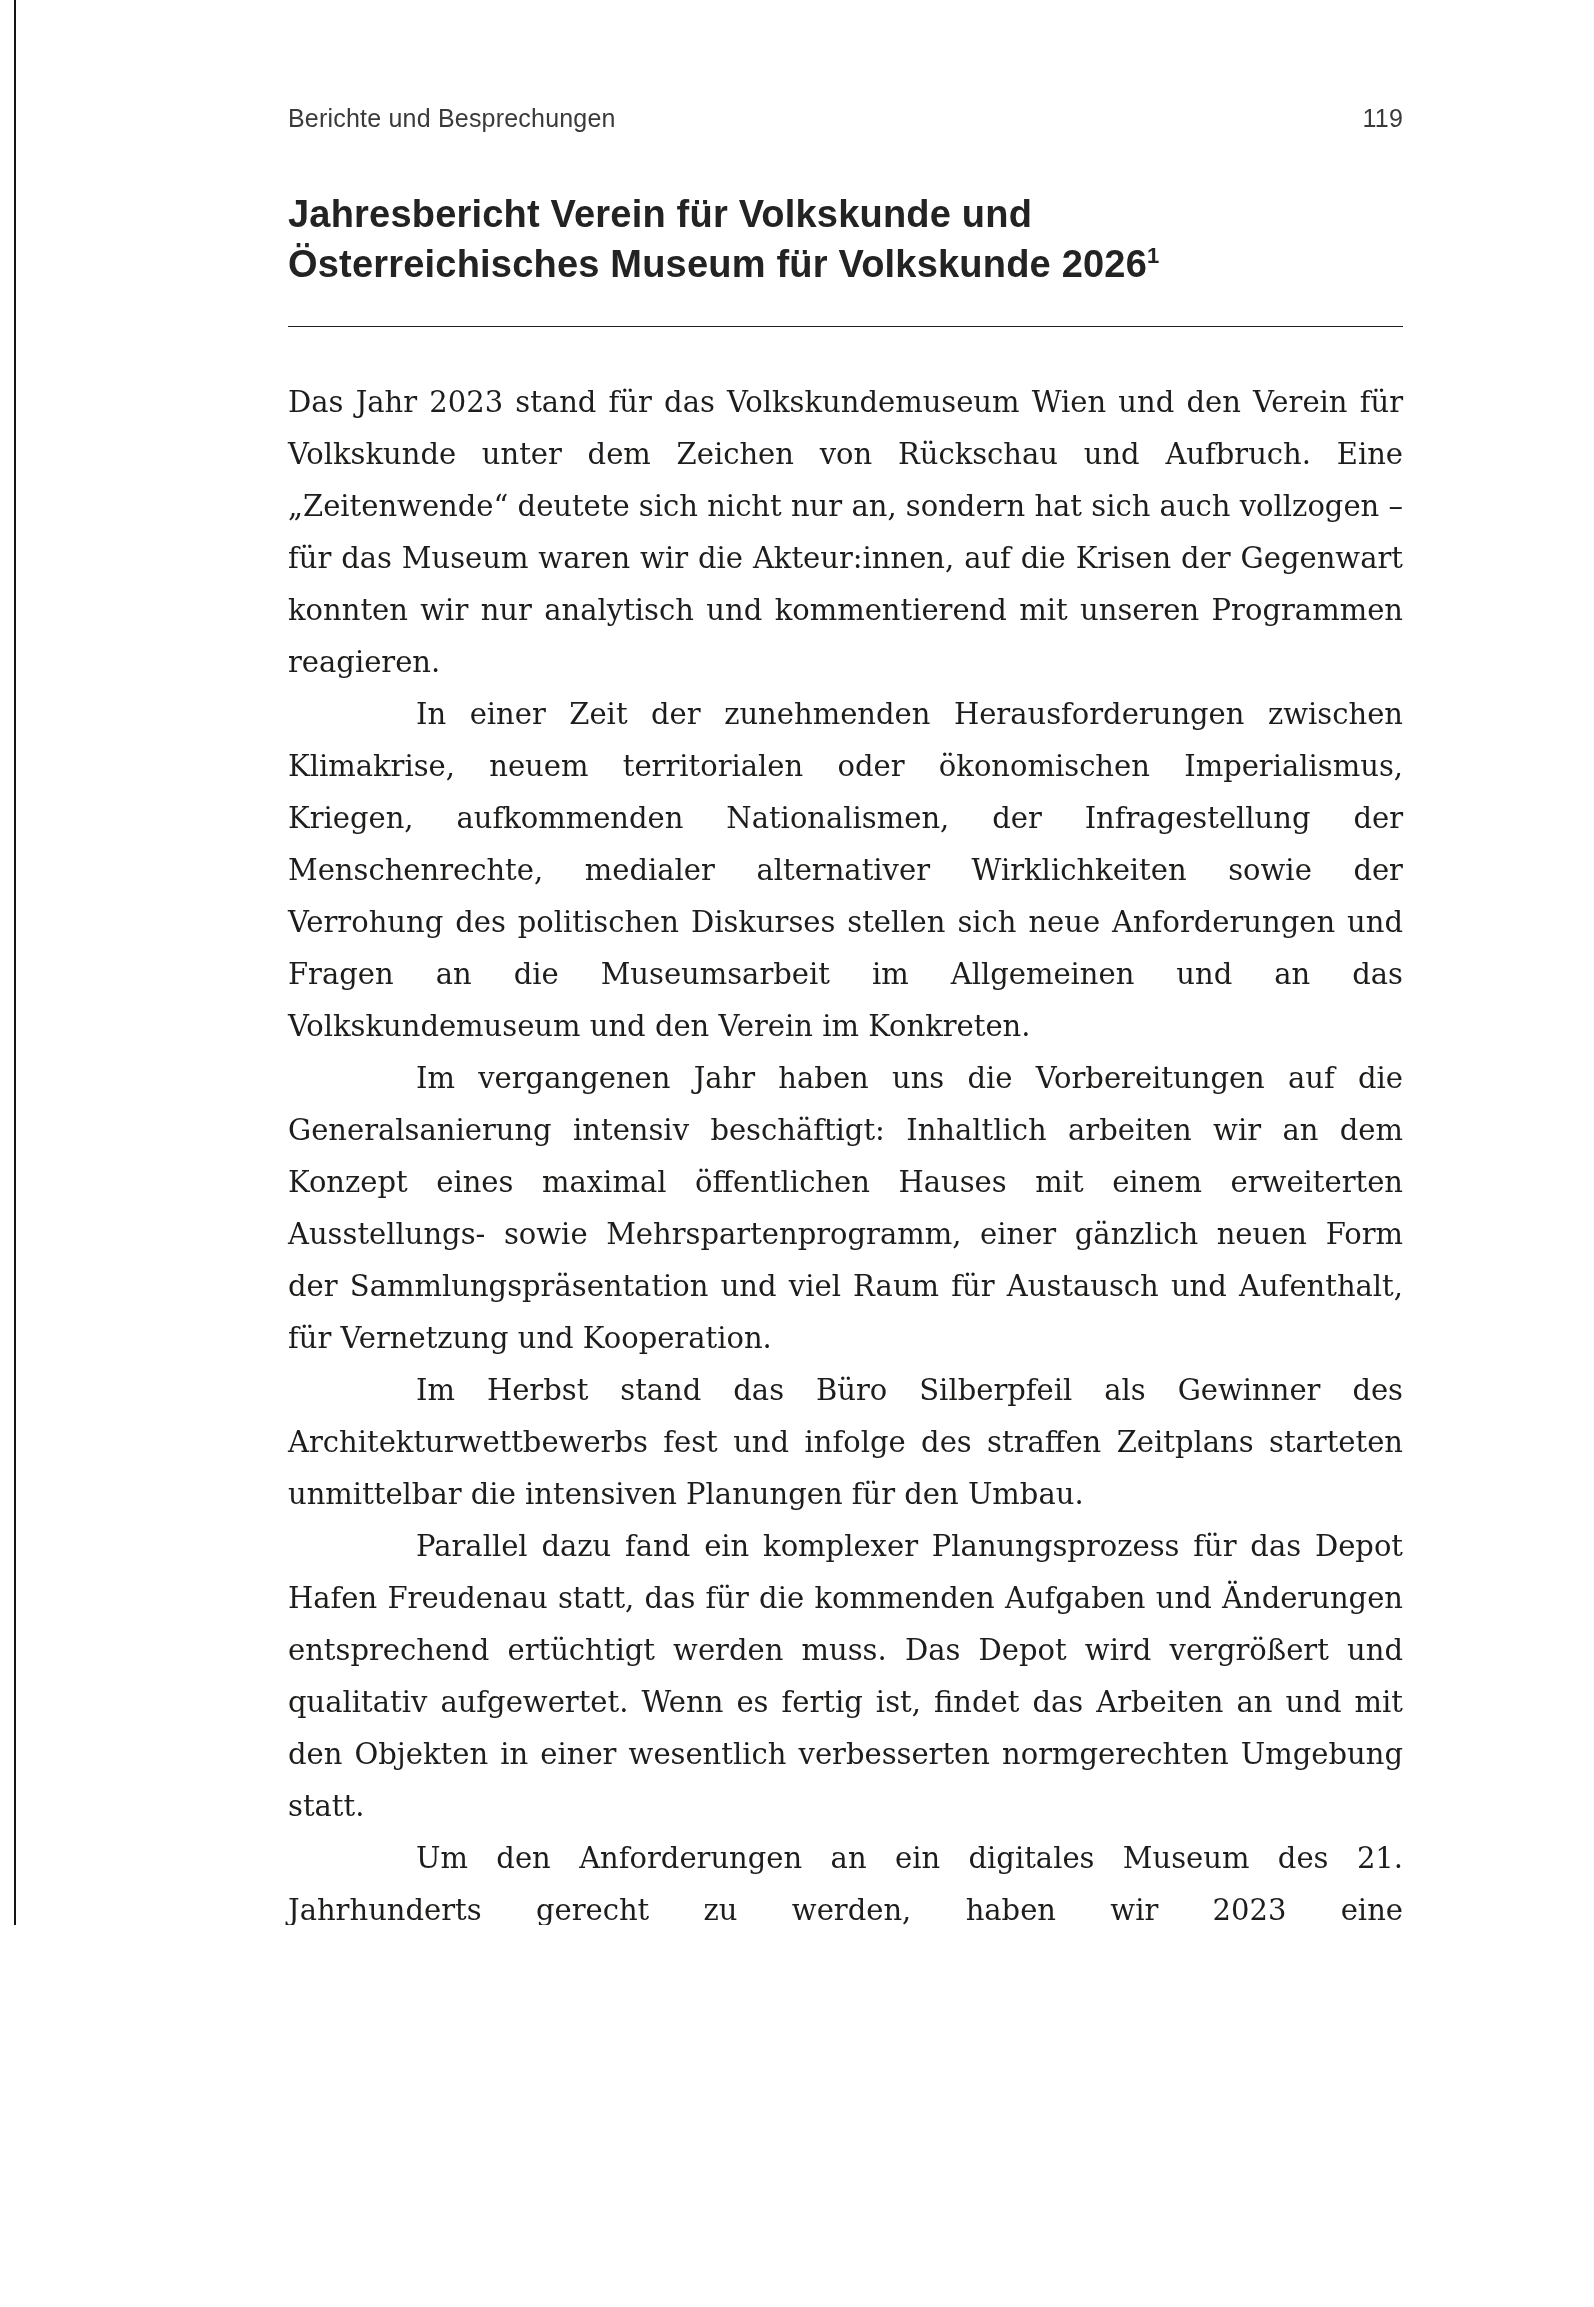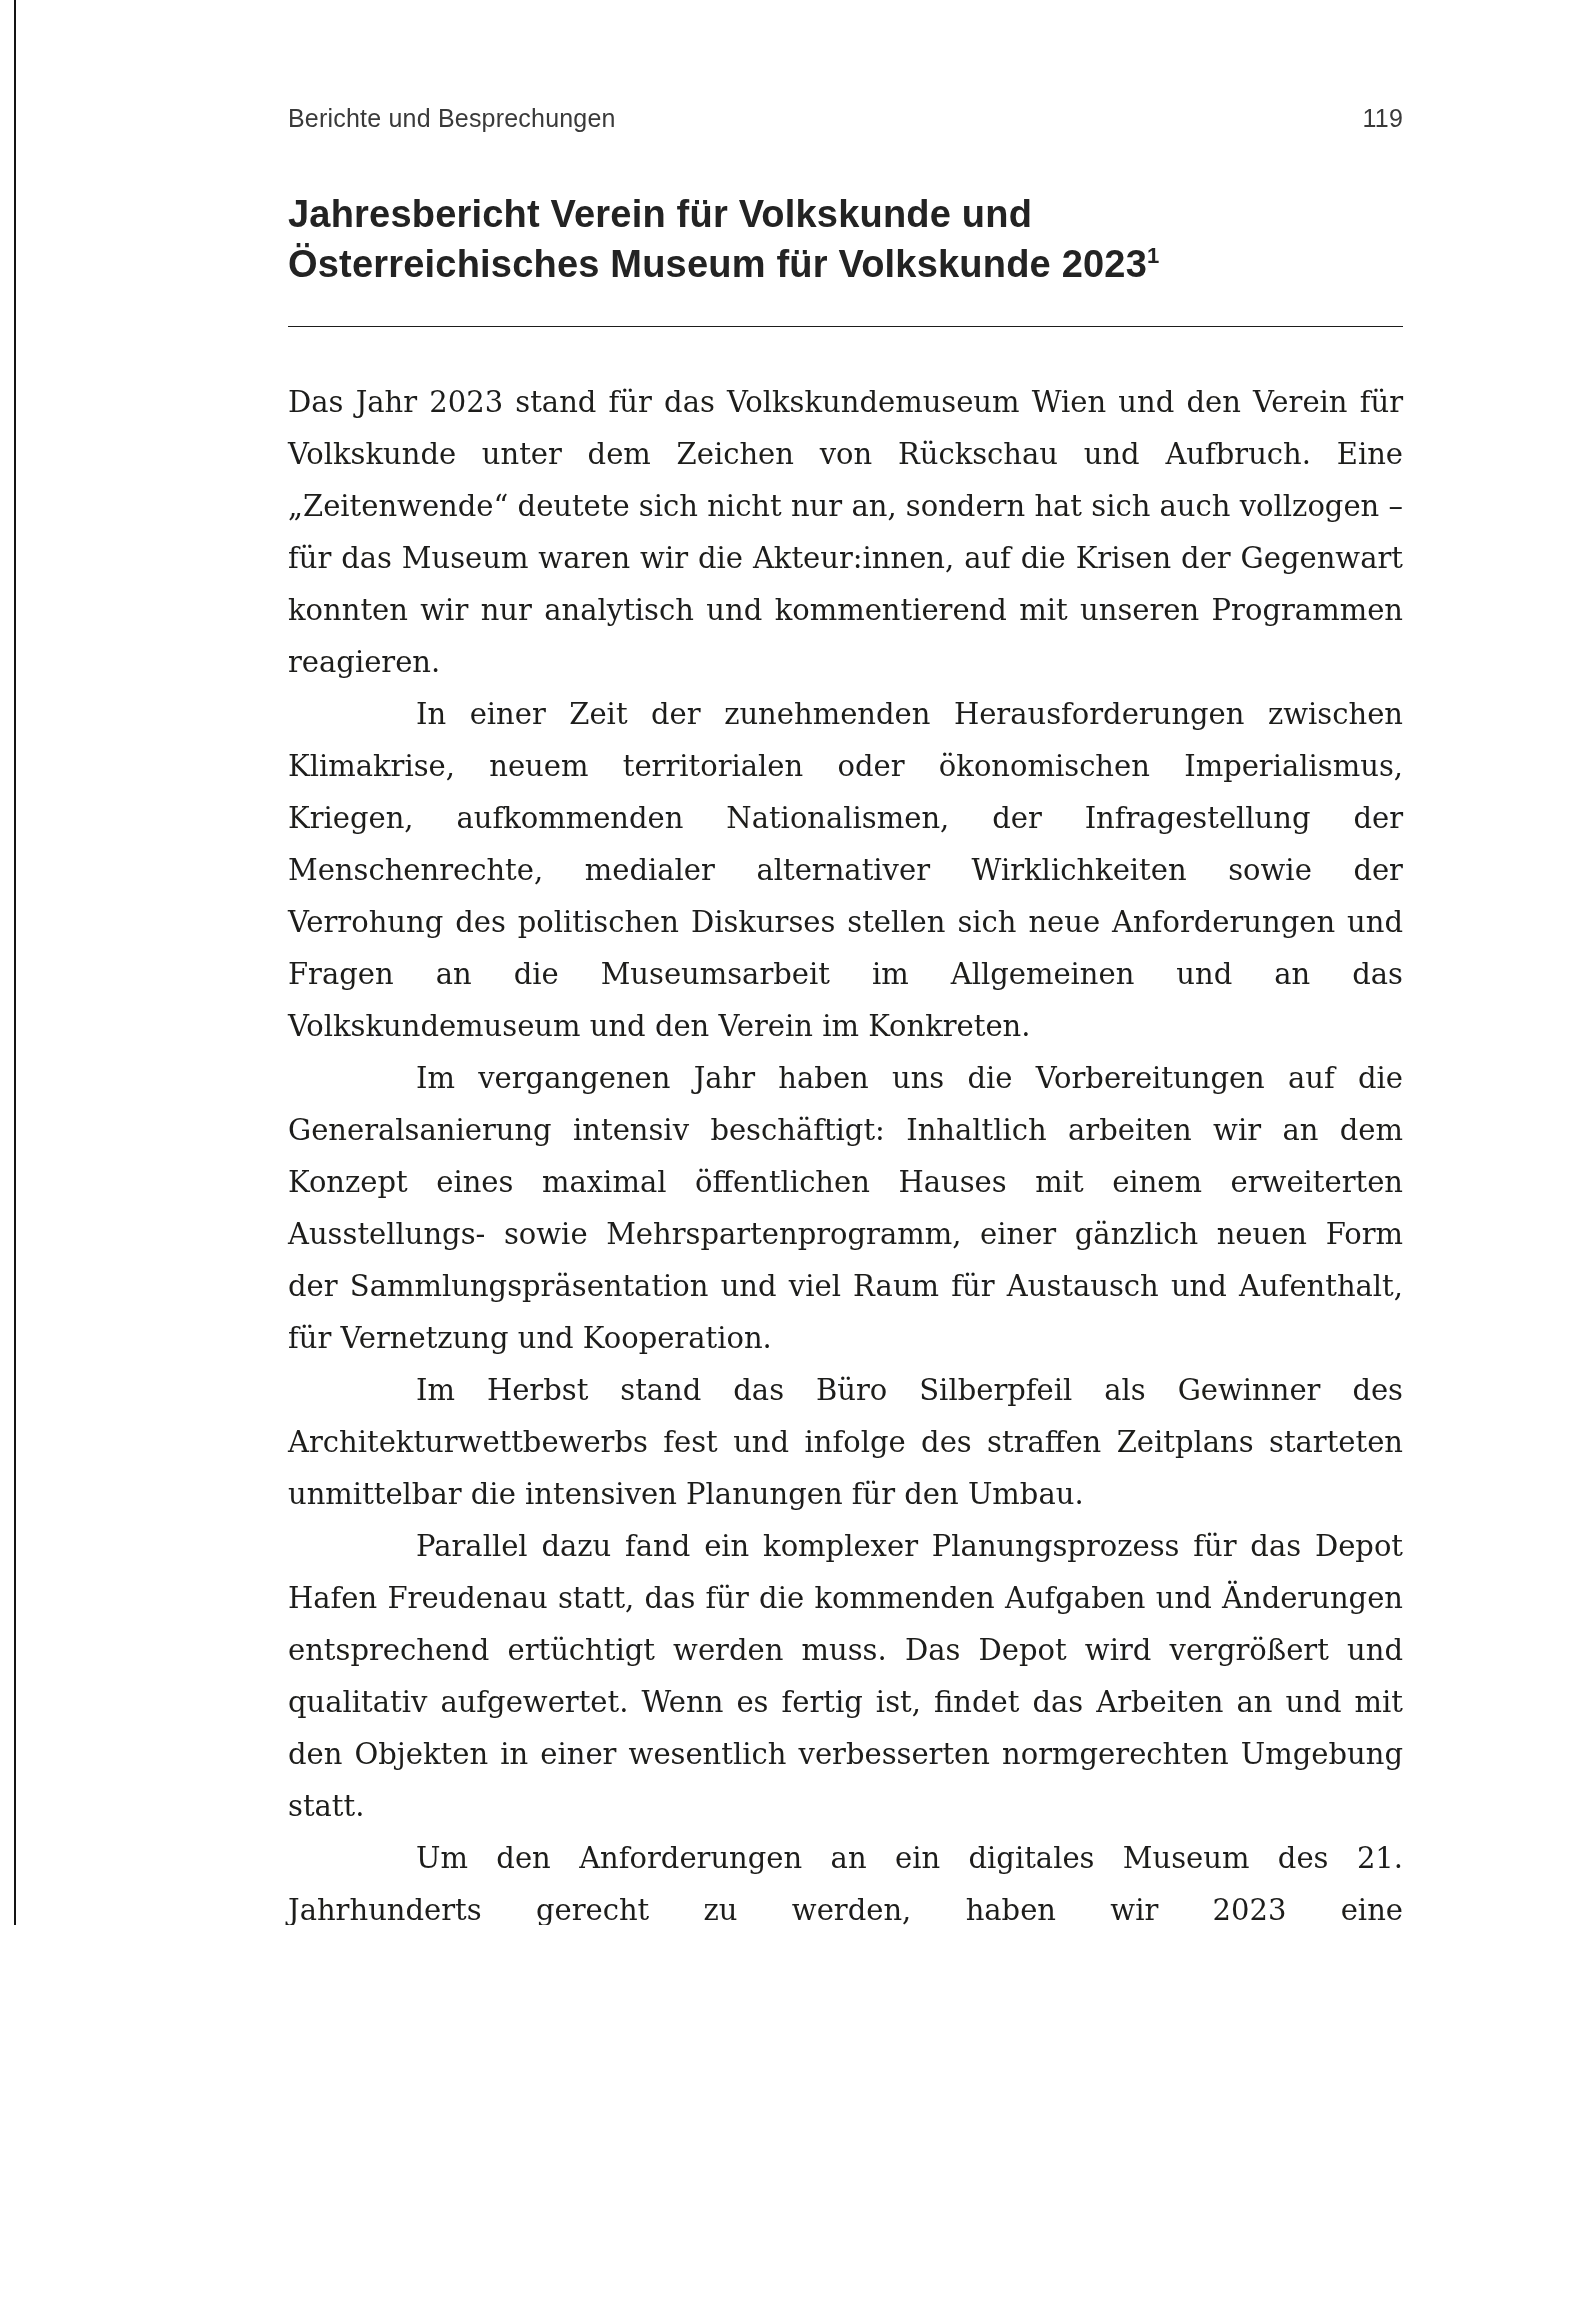--- a/index.html
+++ b/index.html
@@ -99,21 +99,21 @@
 
   <div class="content">
 
     <header class="running-header">
       <span>Berichte und Besprechungen</span>
       <span>119</span>
     </header>
 
     <h1 class="title">
       <span>Jahresbericht Verein für Volkskunde und</span><br>
-      <span>Österreichisches Museum für Volkskunde 2023</span><sup>1</sup>
+      <span>Österreichisches Museum für Volkskunde 2026</span><sup>1</sup>
     </h1>
 
     <hr class="rule">
 
     <main class="body-text">
       <p class="para">Das Jahr 2023 stand für das Volkskundemuseum Wien und den Verein für Volkskunde unter dem Zeichen von Rückschau und Aufbruch. Eine „Zeitenwende“ deutete sich nicht nur an, sondern hat sich auch vollzogen – für das Museum waren wir die Akteur:innen, auf die Krisen der Gegenwart konnten wir nur analytisch und kommentierend mit unseren Programmen reagieren.</p>
       <p class="para indent">In einer Zeit der zunehmenden Herausforderungen zwischen Klimakrise, neuem territorialen oder ökonomischen Imperialismus, Kriegen, aufkommenden Nationalismen, der Infragestellung der Menschenrechte, medialer alternativer Wirklichkeiten sowie der Verrohung des politischen Diskurses stellen sich neue Anforderungen und Fragen an die Museumsarbeit im Allgemeinen und an das Volkskundemuseum und den Verein im Konkreten.</p>
       <p class="para indent">Im vergangenen Jahr haben uns die Vorbereitungen auf die Generalsanierung intensiv beschäftigt: Inhaltlich arbeiten wir an dem Konzept eines maximal öffentlichen Hauses mit einem erweiterten Ausstellungs- sowie Mehrspartenprogramm, einer gänzlich neuen Form der Sammlungspräsentation und viel Raum für Austausch und Aufenthalt, für Vernetzung und Kooperation.</p>
       <p class="para indent">Im Herbst stand das Büro Silberpfeil als Gewinner des Architekturwettbewerbs fest und infolge des straffen Zeitplans starteten unmittelbar die intensiven Planungen für den Umbau.</p>
       <p class="para indent">Parallel dazu fand ein komplexer Planungsprozess für das Depot Hafen Freudenau statt, das für die kommenden Aufgaben und Änderungen entsprechend ertüchtigt werden muss. Das Depot wird vergrößert und qualitativ aufgewertet. Wenn es fertig ist, findet das Arbeiten an und mit den Objekten in einer wesentlich verbesserten normgerechten Umgebung statt.</p>

